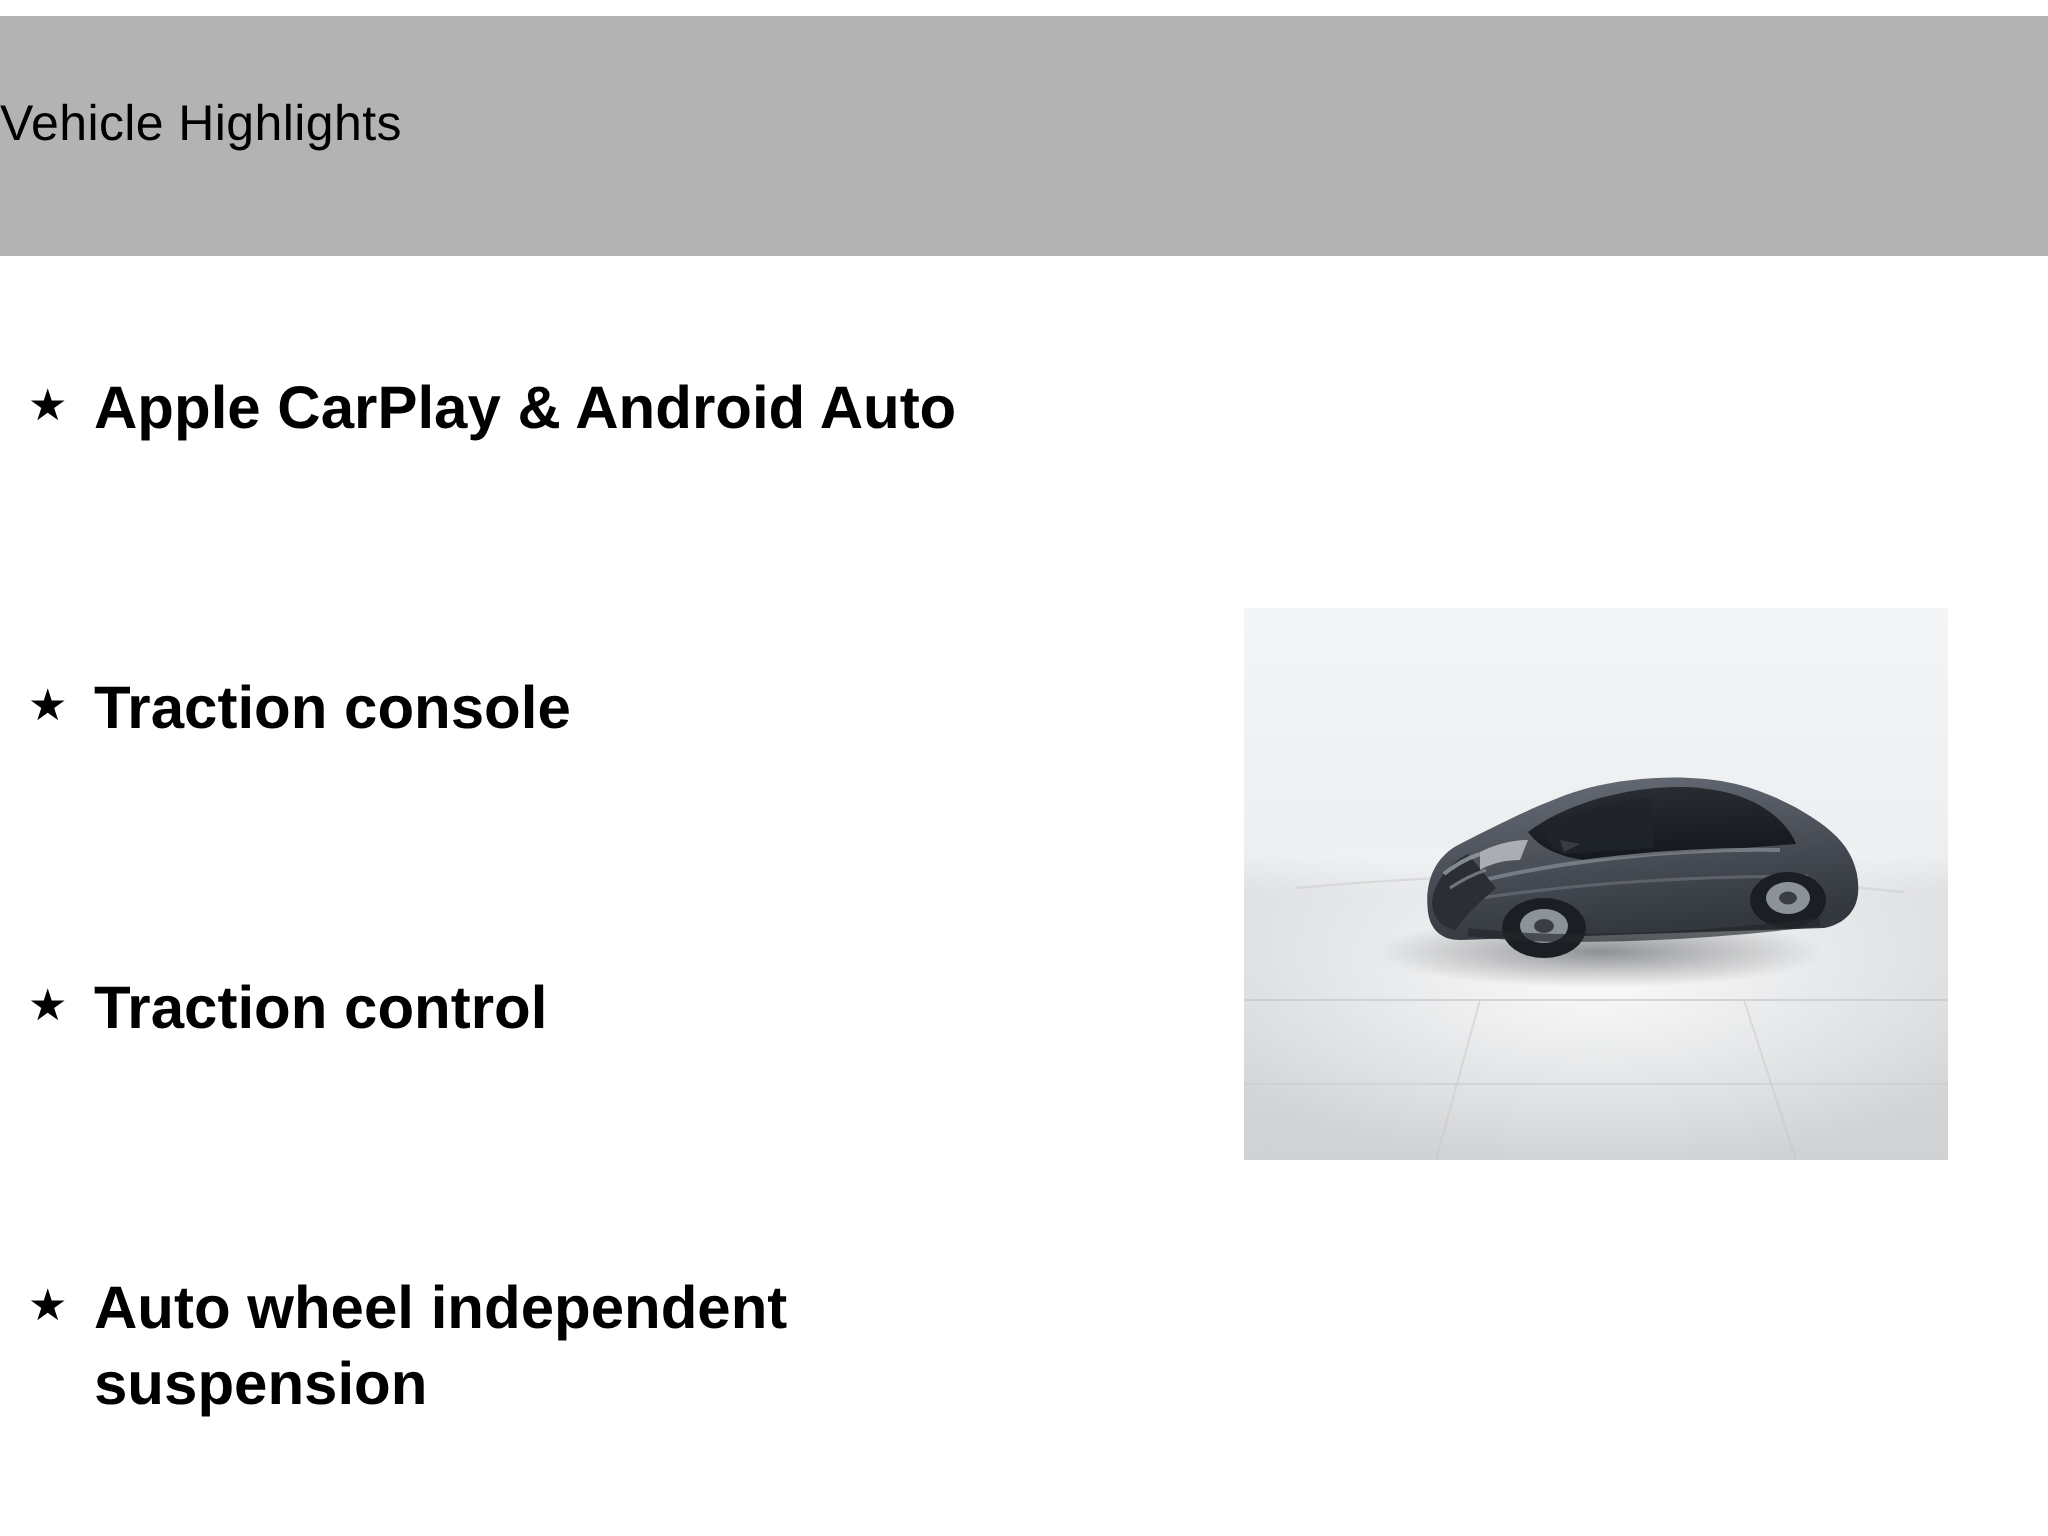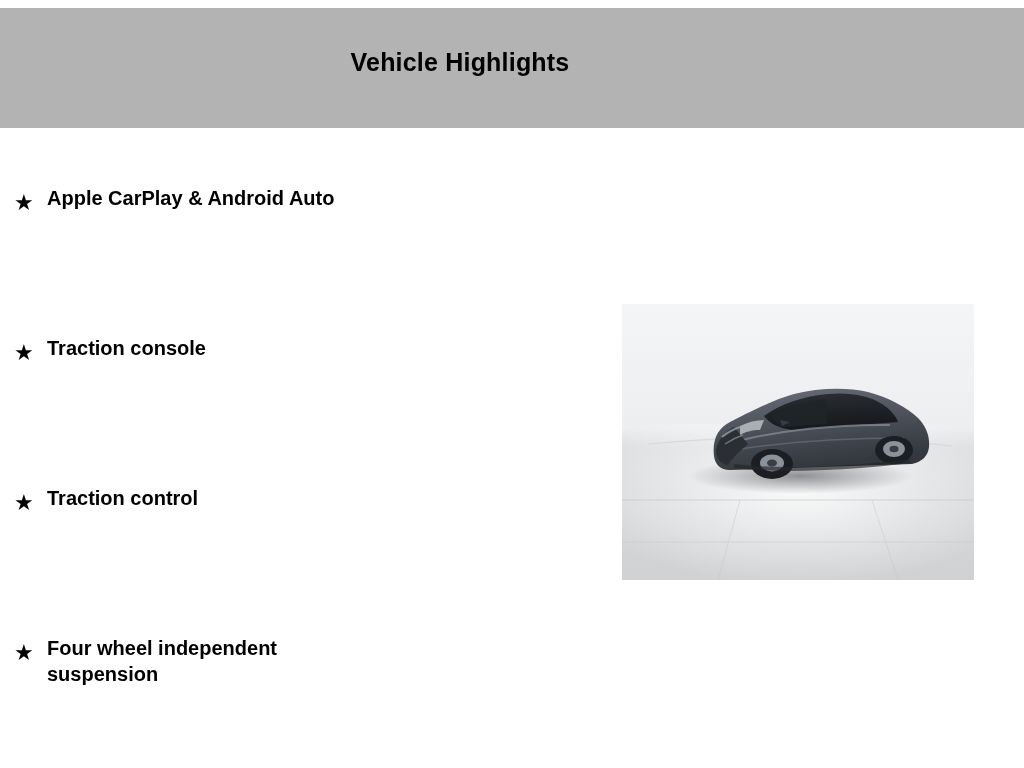--- a/index.html
+++ b/index.html
@@ -26,23 +26,22 @@
     top: 8px;
     width: 1024px;
     height: 120px;
     background: #b3b3b3;
   }
   .header-title {
     position: absolute;
     left: 0;
     top: 48px;
     width: 920px;
-    text-align: center;
     font-size: 25px;
-    font-weight: bold;
+    font-weight: normal;
     color: #000000;
     letter-spacing: 0.2px;
   }
   
   .bullets {
     position: absolute;
     left: 0;
     top: 168px;
     width: 600px;
   }
@@ -55,21 +54,21 @@
     left: 14px;
     top: 24px;
     font-size: 22px;
     line-height: 1;
     color: #000000;
   }
   .bullet-row .text {
     position: absolute;
     left: 47px;
     top: 18px;
-    font-size: 20px;
+    font-size: 30px;
     font-weight: bold;
     color: #000000;
     line-height: 1.28;
     width: 540px;
     white-space: pre-line;
   }
   
   .photo {
     position: absolute;
     left: 622px;
@@ -103,21 +102,21 @@
       <span class="text">Traction console</span>
     </div>
 
     <div class="bullet-row">
       <span class="star">★</span>
       <span class="text">Traction control</span>
     </div>
 
     <div class="bullet-row">
       <span class="star">★</span>
-      <span class="text">Four wheel independent
+      <span class="text">Auto wheel independent
 suspension</span>
     </div>
 
   </div>
 
   <div class="photo">
     <svg width="352" height="276" viewBox="0 0 352 276" xmlns="http://www.w3.org/2000/svg">
       <defs>
         <linearGradient id="bgGrad" x1="0" y1="0" x2="0" y2="1">
           <stop offset="0" stop-color="#f4f5f6"></stop>

